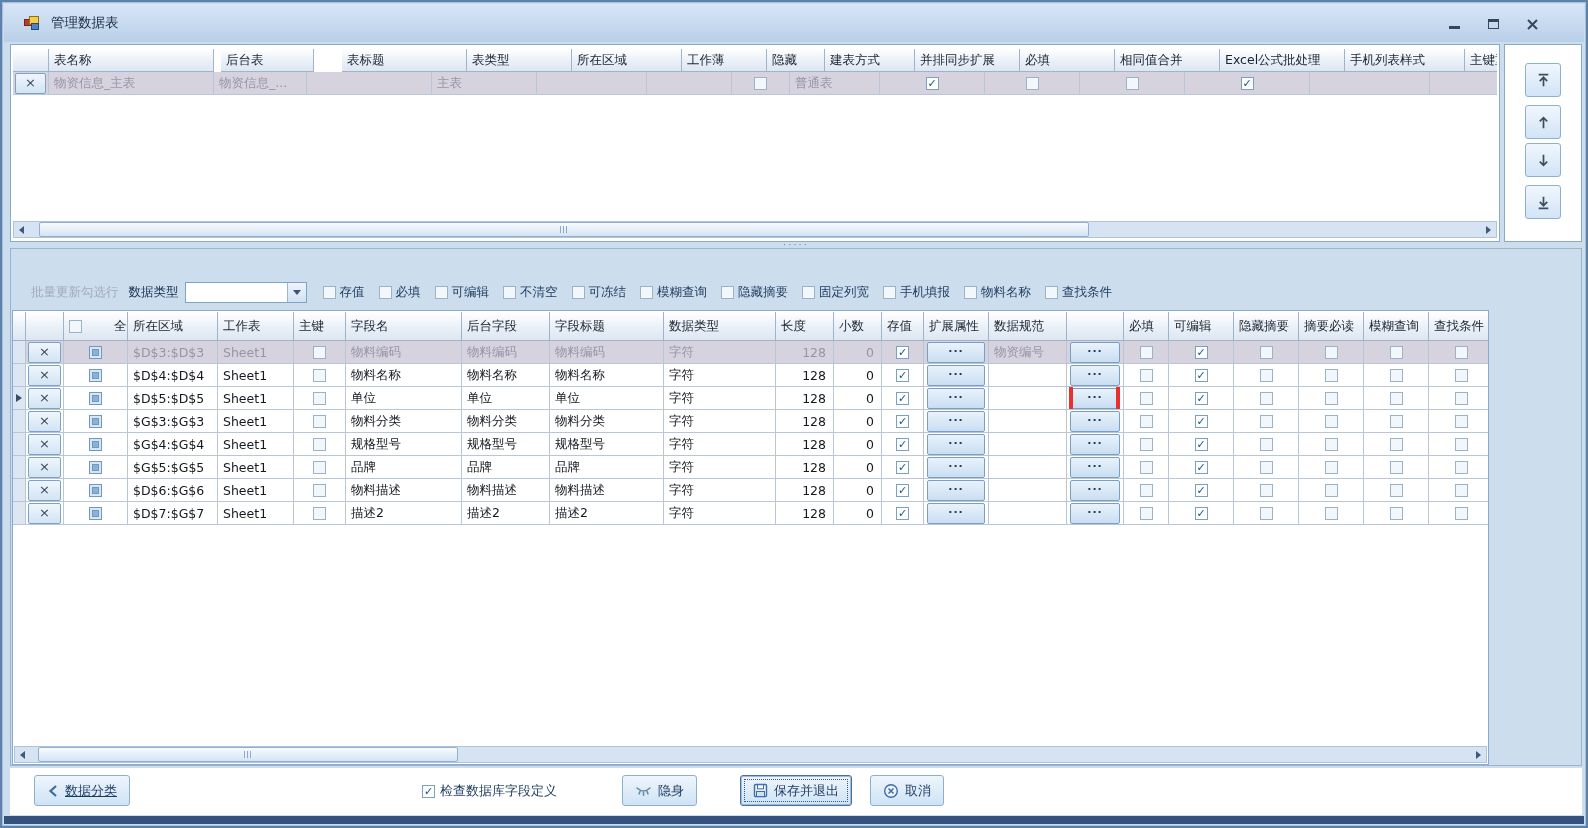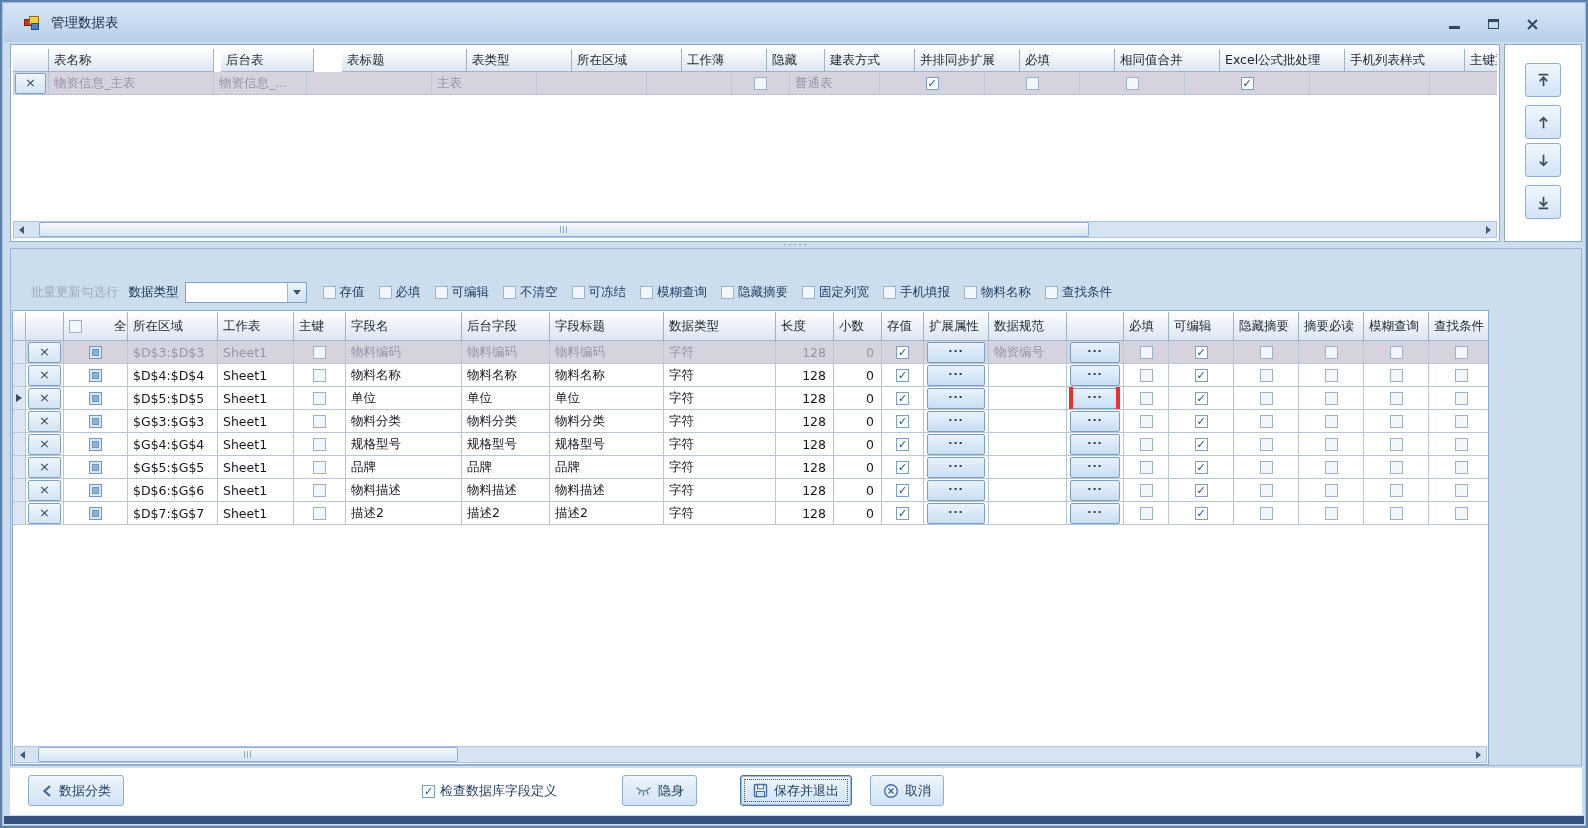--- a/index.html
+++ b/index.html
@@ -66,21 +66,21 @@
   .sc-track{flex:1;}
   
   .splitter{position:absolute;left:8px;top:239px;width:1572px;height:7px;display:flex;align-items:center;justify-content:center;}
   .splitter span{color:#7d8fa6;font-size:10px;letter-spacing:2px;line-height:4px;}
   
   .sq-btn{position:absolute;width:36px;height:34px;border:1px solid #8fafd2;border-radius:3px;background:linear-gradient(#f0f7fd,#d2e4f6);display:flex;align-items:center;justify-content:center;}
   .sort-btn{position:absolute;left:21px;top:228px;width:47px;height:29px;border:1px solid #8fafd2;border-radius:3px;background:linear-gradient(#f0f7fd,#d2e4f6);color:#1c3a5e;font-size:12.5px;display:flex;align-items:center;justify-content:center;}
   
   .footer{position:absolute;left:8px;top:766px;width:1572px;height:47px;background:#fff;}
   .btn{position:absolute;top:7px;height:31px;box-sizing:border-box;border:1px solid #8fafd2;border-radius:3px;background:linear-gradient(#eef5fc,#cfe3f5);display:inline-flex;align-items:center;gap:6px;padding:0 12px;color:#1c3a5e;font-size:13px;}
-  .btn-back{left:18px;}
+  .btn-back{left:24px;text-decoration:underline;}
   .chk-group{position:absolute;left:412px;top:14px;display:flex;align-items:center;gap:5px;color:#1c3a5e;font-size:13px;}
   .btn-hide{left:612px;}
   .btn-save{left:730px;border:1px solid #46719f;box-shadow:inset 0 0 0 1px #9cbcda;position:absolute;}
   .btn-save::after{content:"";position:absolute;inset:3px;border:1px dotted #3c587c;pointer-events:none;}
   .btn-cancel{left:860px;}
   .bottom-edge{position:absolute;left:2px;right:2px;bottom:2px;height:8px;background:#34527d;}
 </style>
 </head>
 <body>
 

